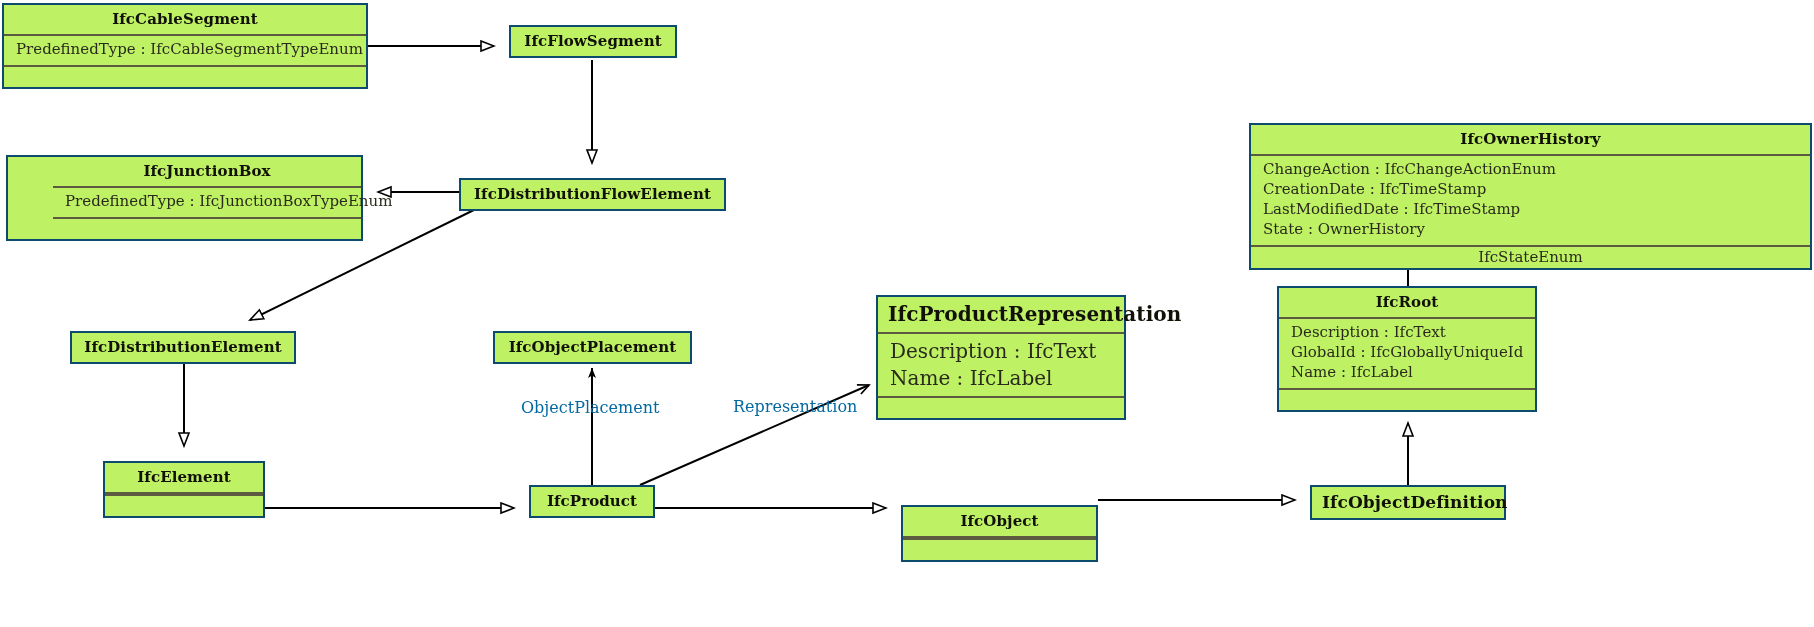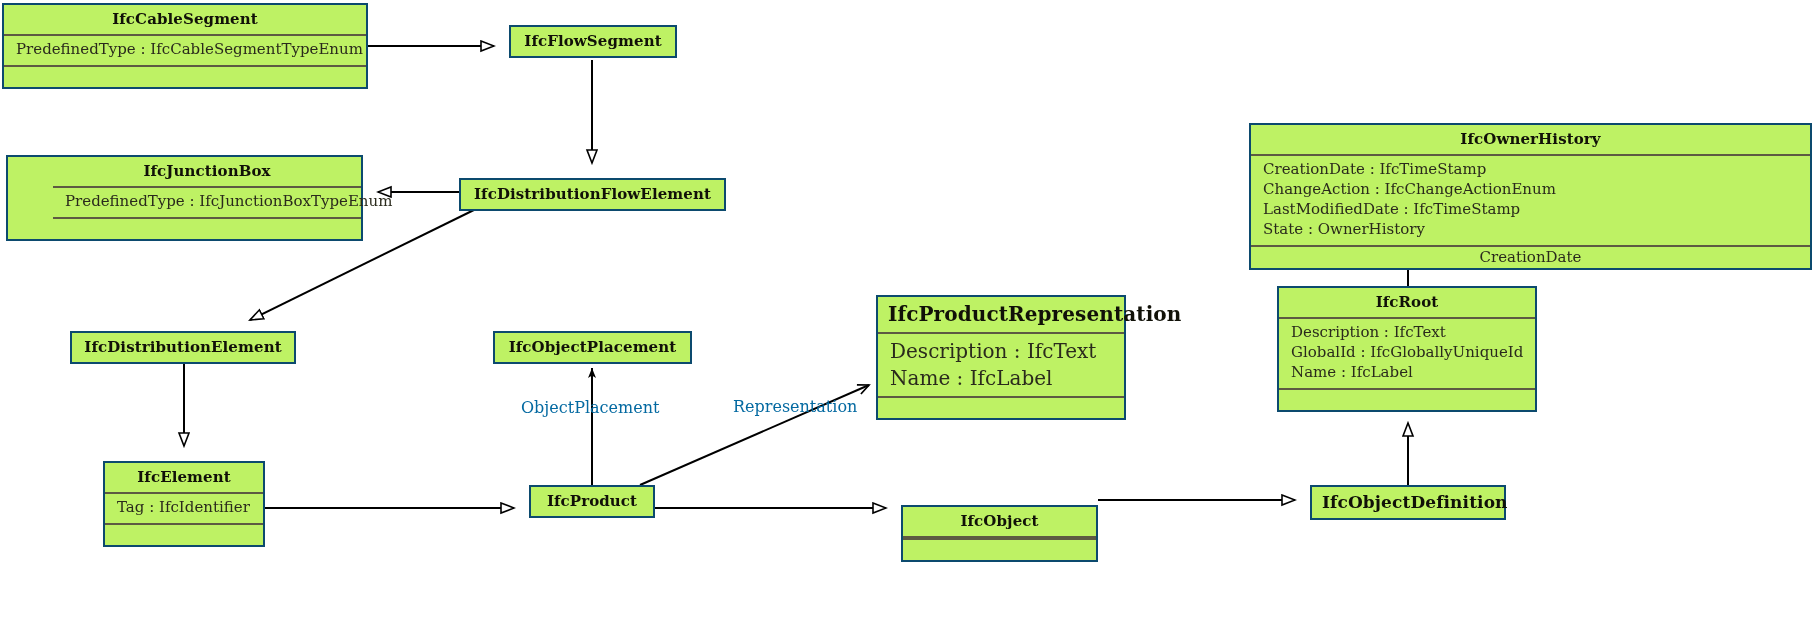--- a/index.html
+++ b/index.html
@@ -137,27 +137,27 @@
         <div class="uml-sep"></div>
         <div class="uml-empty"></div>
       </div>
       <div class="uml-class" style="left: 459px; top: 178px; width: 267px; font-size: 15px;">
         <div class="uml-name">IfcDistributionFlowElement</div>
       </div>
       <div class="uml-class" style="left: 1249px; top: 123px; width: 563px; font-size: 15px;">
         <div class="uml-name">IfcOwnerHistory</div>
         <div class="uml-sep"></div>
         <div class="uml-attrs">
+          <div class="uml-attr">ChangeAction : IfcChangeActionEnum</div>
           <div class="uml-attr">CreationDate : IfcTimeStamp</div>
-          <div class="uml-attr">ChangeAction : IfcChangeActionEnum</div>
           <div class="uml-attr">LastModifiedDate : IfcTimeStamp</div>
           <div class="uml-attr">State : OwnerHistory</div>
         </div>
         <div class="uml-sep"></div>
-        <div class="uml-assoc">CreationDate</div>
+        <div class="uml-assoc">IfcStateEnum</div>
       </div>
       <div class="uml-class" style="left: 70px; top: 331px; width: 226px; font-size: 15px;">
         <div class="uml-name">IfcDistributionElement</div>
       </div>
       <div class="uml-class" style="left: 493px; top: 331px; width: 199px; font-size: 15px;">
         <div class="uml-name">IfcObjectPlacement</div>
       </div>
       <div class="uml-class" style="left: 876px; top: 295px; width: 250px; font-size: 20px;">
         <div class="uml-name">IfcProductRepresentation</div>
         <div class="uml-sep"></div>
@@ -175,23 +175,20 @@
           <div class="uml-attr">Description : IfcText</div>
           <div class="uml-attr">GlobalId : IfcGloballyUniqueId</div>
           <div class="uml-attr">Name : IfcLabel</div>
         </div>
         <div class="uml-sep"></div>
         <div class="uml-empty"></div>
       </div>
       <div class="uml-class" style="left: 103px; top: 461px; width: 162px; font-size: 15px;">
         <div class="uml-name">IfcElement</div>
         <div class="uml-sep"></div>
-        <div class="uml-attrs">
-          <div class="uml-attr">Tag : IfcIdentifier</div>
-        </div>
         <div class="uml-sep"></div>
         <div class="uml-empty"></div>
       </div>
       <div class="uml-class" style="left: 529px; top: 485px; width: 126px; font-size: 15px;">
         <div class="uml-name">IfcProduct</div>
       </div>
       <div class="uml-class" style="left: 901px; top: 461px; width: 197px; font-size: 15px; margin-top: 44px;">
         <div class="uml-name">IfcObject</div>
         <div class="uml-sep"></div>
         <div class="uml-sep"></div>

